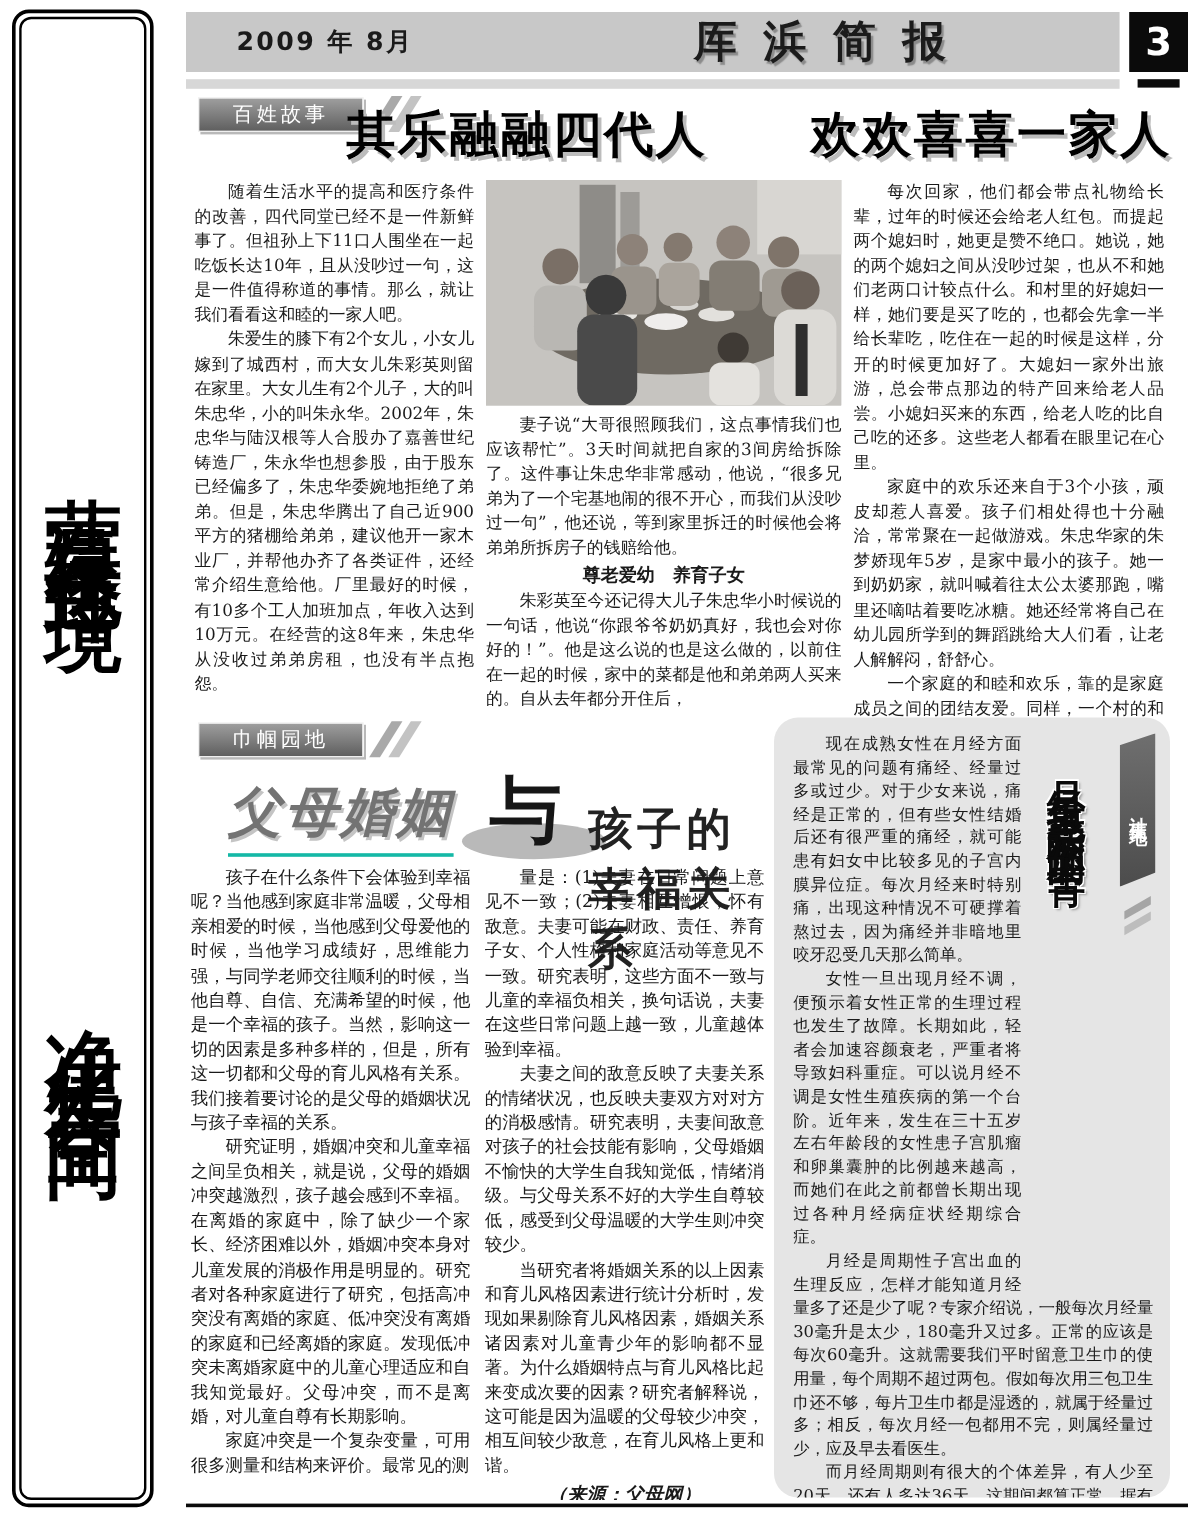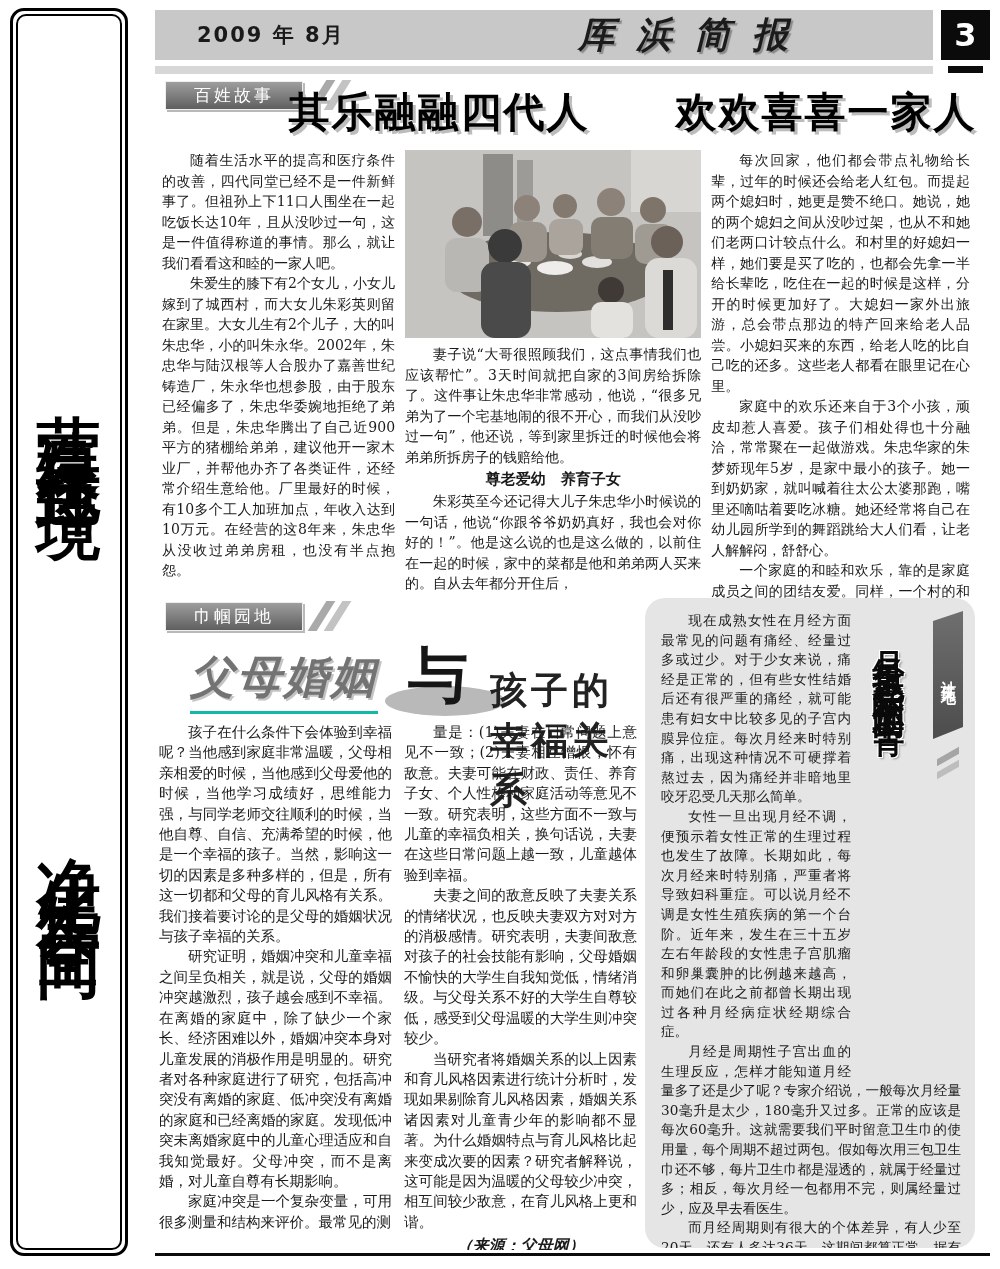--- a/index.html
+++ b/index.html
@@ -23,21 +23,21 @@
   }
   
   .header-bar{
     position:absolute;left:155px;top:10px;width:778px;height:50px;background:#c8c8c8;
     display:flex;align-items:center;
   }
   .header-date{font-size:21px;font-weight:bold;margin-left:42px;letter-spacing:2px;
     font-family:"DejaVu Sans","Liberation Sans",sans-serif;}
   .masthead{
     position:absolute;left:300px;right:0;top:0;height:50px;display:flex;align-items:center;justify-content:center;
-    font-size:36px;font-weight:bold;font-style:italic;letter-spacing:22px;
+    font-size:36px;font-weight:bold;letter-spacing:22px;
     text-shadow:2px 2px 1px #8a8a8a;color:#1b1b1b;
   }
   .header-substrip{position:absolute;left:155px;top:66px;width:778px;height:8px;background:#d7d7d7;}
   .page-num-box{
     position:absolute;left:941px;top:10px;width:49px;height:50px;background:#0b0b0b;
     display:flex;align-items:center;justify-content:center;color:#fff;
     font-size:32px;font-weight:bold;font-family:"DejaVu Sans","Liberation Sans",sans-serif;
   }
   .page-num-underline{position:absolute;left:948px;top:66px;width:35px;height:7px;background:#0b0b0b;}
   
@@ -232,18 +232,18 @@
     <div class="badge-js">
       <span>计生天地</span>
     </div>
     <div class="v-slashes">
       <span class="v-slash"></span>
       <span class="v-slash s2"></span>
     </div>
     <div class="v-title">月经量也会影响你的生育</div>
   </div>
   <p>现在成熟女性在月经方面最常见的问题有痛经、经量过多或过少。对于少女来说，痛经是正常的，但有些女性结婚后还有很严重的痛经，就可能患有妇女中比较多见的子宫内膜异位症。每次月经来时特别痛，出现这种情况不可硬撑着熬过去，因为痛经并非暗地里咬牙忍受几天那么简单。</p>
-  <p>女性一旦出现月经不调，便预示着女性正常的生理过程也发生了故障。长期如此，每次月经来时特别痛，严重者将导致妇科重症。可以说月经不调是女性生殖疾病的第一个台阶。近年来，发生在三十五岁左右年龄段的女性患子宫肌瘤和卵巢囊肿的比例越来越高，而她们在此之前都曾长期出现过各种月经病症状经期综合症。</p>
+  <p>女性一旦出现月经不调，便预示着女性正常的生理过程也发生了故障。长期如此，轻者会加速容颜衰老，严重者将导致妇科重症。可以说月经不调是女性生殖疾病的第一个台阶。近年来，发生在三十五岁左右年龄段的女性患子宫肌瘤和卵巢囊肿的比例越来越高，而她们在此之前都曾长期出现过各种月经病症状经期综合症。</p>
   <p>月经是周期性子宫出血的生理反应，怎样才能知道月经量多了还是少了呢？专家介绍说，一般每次月经量30毫升是太少，180毫升又过多。正常的应该是每次60毫升。这就需要我们平时留意卫生巾的使用量，每个周期不超过两包。假如每次用三包卫生巾还不够，每片卫生巾都是湿透的，就属于经量过多；相反，每次月经一包都用不完，则属经量过少，应及早去看医生。</p>
   <p>而月经周期则有很大的个体差异，有人少至20天，还有人多达36天，这期间都算正常。据有关调查统计，被调查者中真正每次都能在28天至30天来一次月经者大概只占10%。只要每次月经的间隔周期都是一样的就正常。不规则的提前或延后都是不正常的，很可能是某种疾病的症状。</p>
 </div>
 
 <div class="bottom-rule"></div>
 
 </body></html>

